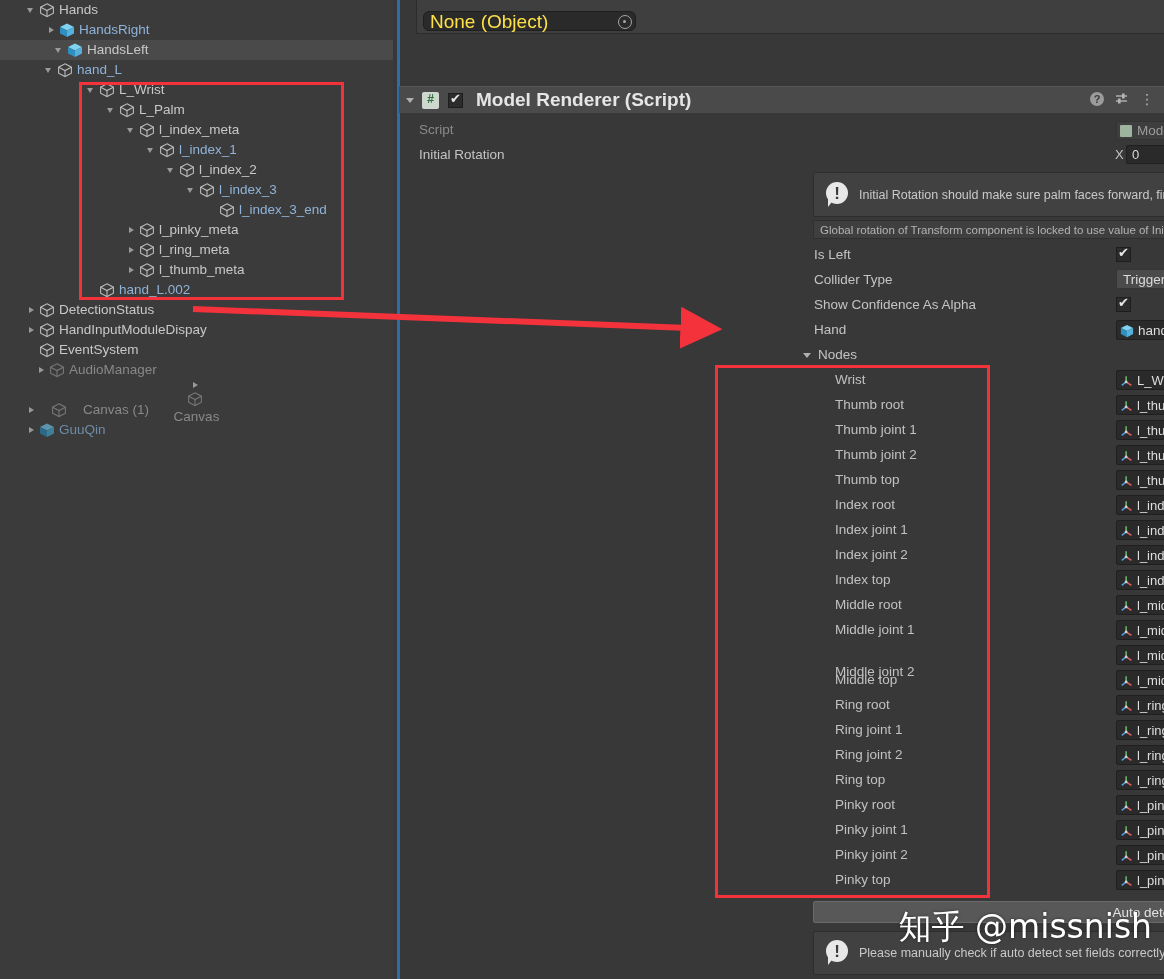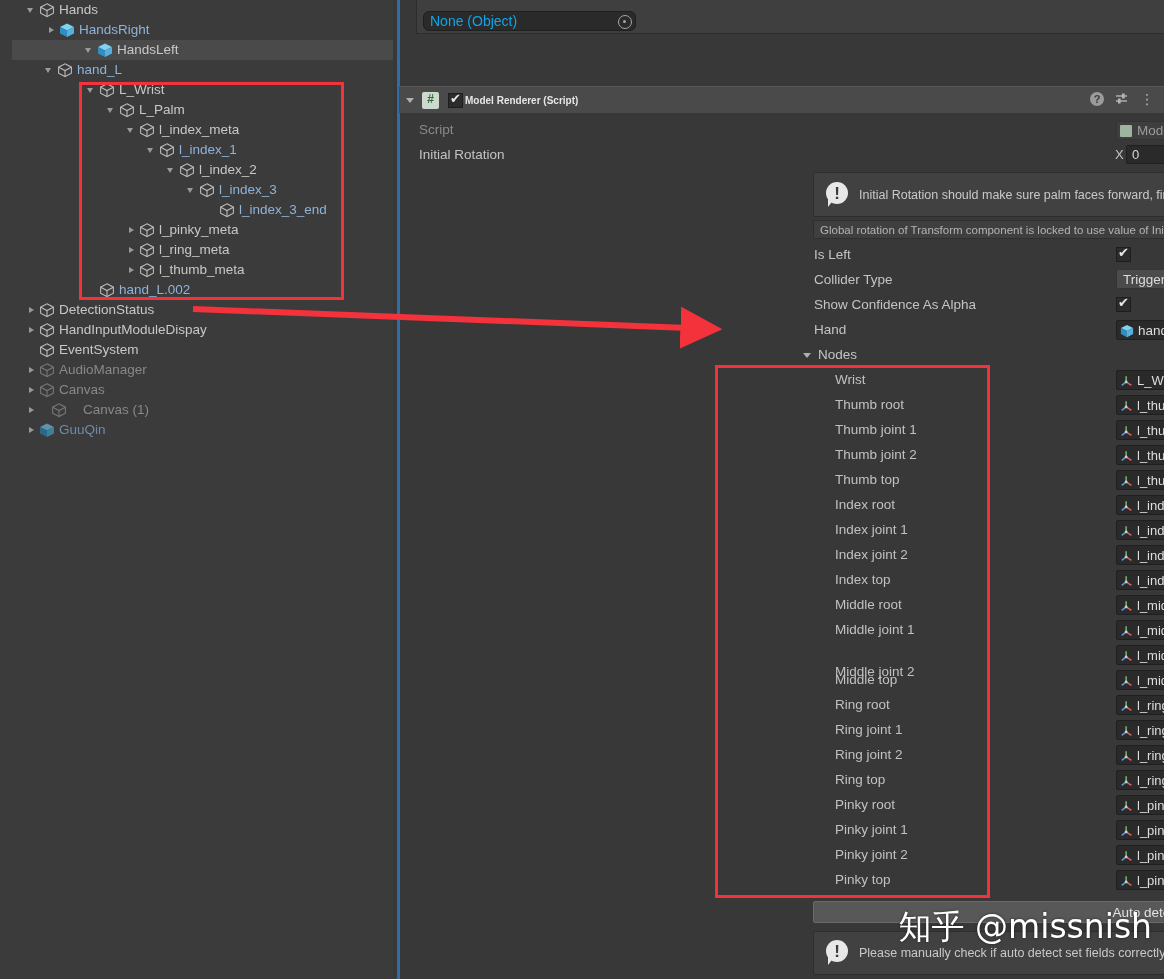--- a/index.html
+++ b/index.html
@@ -51,21 +51,21 @@
   }
   #selbar { position:absolute; left:3px; top:0; width:3px; height:979px; background:#2d6ea8; }
 
   .evt-box {
     position:absolute; left:22px; top:-18px; width:1040px; height:52px;
     background:#3f3f3f; border:1px solid #2c2c2c;
   }
   .objfield {
     position:absolute; height:20px; background:#2a2a2a;
     border:1px solid #1f1f1f; border-radius:6px;
-    font-size:14px; color:#0ea5e9; line-height:19px; padding-left:6px;
+    font-size:19px; color:#fde047; line-height:19px; padding-left:6px;
   }
   .objfield .pick {
     position:absolute; right:3px; top:3px; width:14px; height:14px;
     border-radius:50%; border:1.5px solid #a5a5a5;
   }
   .objfield .pick::after {
     content:""; position:absolute; left:4px; top:4px; width:3px; height:3px;
     border-radius:50%; background:#a5a5a5;
   }
 
@@ -91,21 +91,21 @@
   }
   .cbox {
     width:15px; height:15px; margin-left:9px; background:#2c2c2c;
     border:1px solid #1d1d1d; position:relative;
   }
   .cbox.on::after {
     content:"✔"; position:absolute; left:1px; top:-3px;
     font-size:13px; color:#e8e8e8;
   }
   .comp-title {
-    margin-left:2px; font-size:10px; font-weight:bold; color:#e6e6e6;
+    margin-left:13px; font-size:19px; font-weight:bold; color:#e6e6e6;
   }
   .hdr-icons { position:absolute; right:10px; top:5px; display:flex; gap:11px; align-items:center; }
   .qmark {
     width:14px; height:14px; border-radius:50%; background:#9b9b9b;
     color:#3b3b3b; font-size:11px; font-weight:bold; text-align:center;
     line-height:14px;
   }
   .kebab { color:#b5b5b5; font-size:14px; letter-spacing:0; line-height:12px; }
 
   .lbl {
@@ -243,21 +243,21 @@
           <div class="tw r"></div>
           <div class="ico">
             <svg width="16" height="16" viewBox="0 0 16 16">
               <polygon points="8,1.5 15,5 8,8.5 1,5" fill="#7fd3f0"></polygon>
               <polygon points="1,5 8,8.5 8,15 1,11.5" fill="#2f8fc0"></polygon>
               <polygon points="15,5 8,8.5 8,15 15,11.5" fill="#57b0dc"></polygon>
             </svg>
           </div>
           <span class="hlabel c-blue">HandsRight</span>
         </div>
-        <div class="hrow sel" style="padding-left: 72px; margin-left: 12px;">
+        <div class="hrow sel" style="padding-left: 54px;">
           <div class="tw d"></div>
           <div class="ico">
             <svg width="16" height="16" viewBox="0 0 16 16">
               <polygon points="8,1.5 15,5 8,8.5 1,5" fill="#7fd3f0"></polygon>
               <polygon points="1,5 8,8.5 8,15 1,11.5" fill="#2f8fc0"></polygon>
               <polygon points="15,5 8,8.5 8,15 15,11.5" fill="#57b0dc"></polygon>
             </svg>
           </div>
           <span class="hlabel c-norm">HandsLeft</span>
         </div>
@@ -419,32 +419,32 @@
           <div class="tw "></div>
           <div class="ico">
             <svg width="16" height="16" viewBox="0 0 16 16" fill="none" stroke="#b9b9b9" stroke-width="1.1">
               <polygon points="8,1.8 14.4,5.2 14.4,11.2 8,14.6 1.6,11.2 1.6,5.2"></polygon>
               <polyline points="1.6,5.2 8,8.6 14.4,5.2"></polyline>
               <line x1="8" y1="8.6" x2="8" y2="14.6"></line>
             </svg>
           </div>
           <span class="hlabel c-norm">EventSystem</span>
         </div>
-        <div class="hrow" style="padding-left: 26px;">
+        <div class="hrow" style="padding-left: 36px;">
           <div class="tw r"></div>
           <div class="ico">
             <svg width="16" height="16" viewBox="0 0 16 16" fill="none" stroke="#767676" stroke-width="1.1">
               <polygon points="8,1.8 14.4,5.2 14.4,11.2 8,14.6 1.6,11.2 1.6,5.2"></polygon>
               <polyline points="1.6,5.2 8,8.6 14.4,5.2"></polyline>
               <line x1="8" y1="8.6" x2="8" y2="14.6"></line>
             </svg>
           </div>
           <span class="hlabel c-dim">AudioManager</span>
         </div>
-        <div class="hrow" style="padding-left: 26px;">
+        <div class="hrow" style=" flex-direction: column;">
           <div class="tw r"></div>
           <div class="ico">
             <svg width="16" height="16" viewBox="0 0 16 16" fill="none" stroke="#767676" stroke-width="1.1">
               <polygon points="8,1.8 14.4,5.2 14.4,11.2 8,14.6 1.6,11.2 1.6,5.2"></polygon>
               <polyline points="1.6,5.2 8,8.6 14.4,5.2"></polyline>
               <line x1="8" y1="8.6" x2="8" y2="14.6"></line>
             </svg>
           </div>
           <span class="hlabel c-dim">Canvas</span>
         </div>

